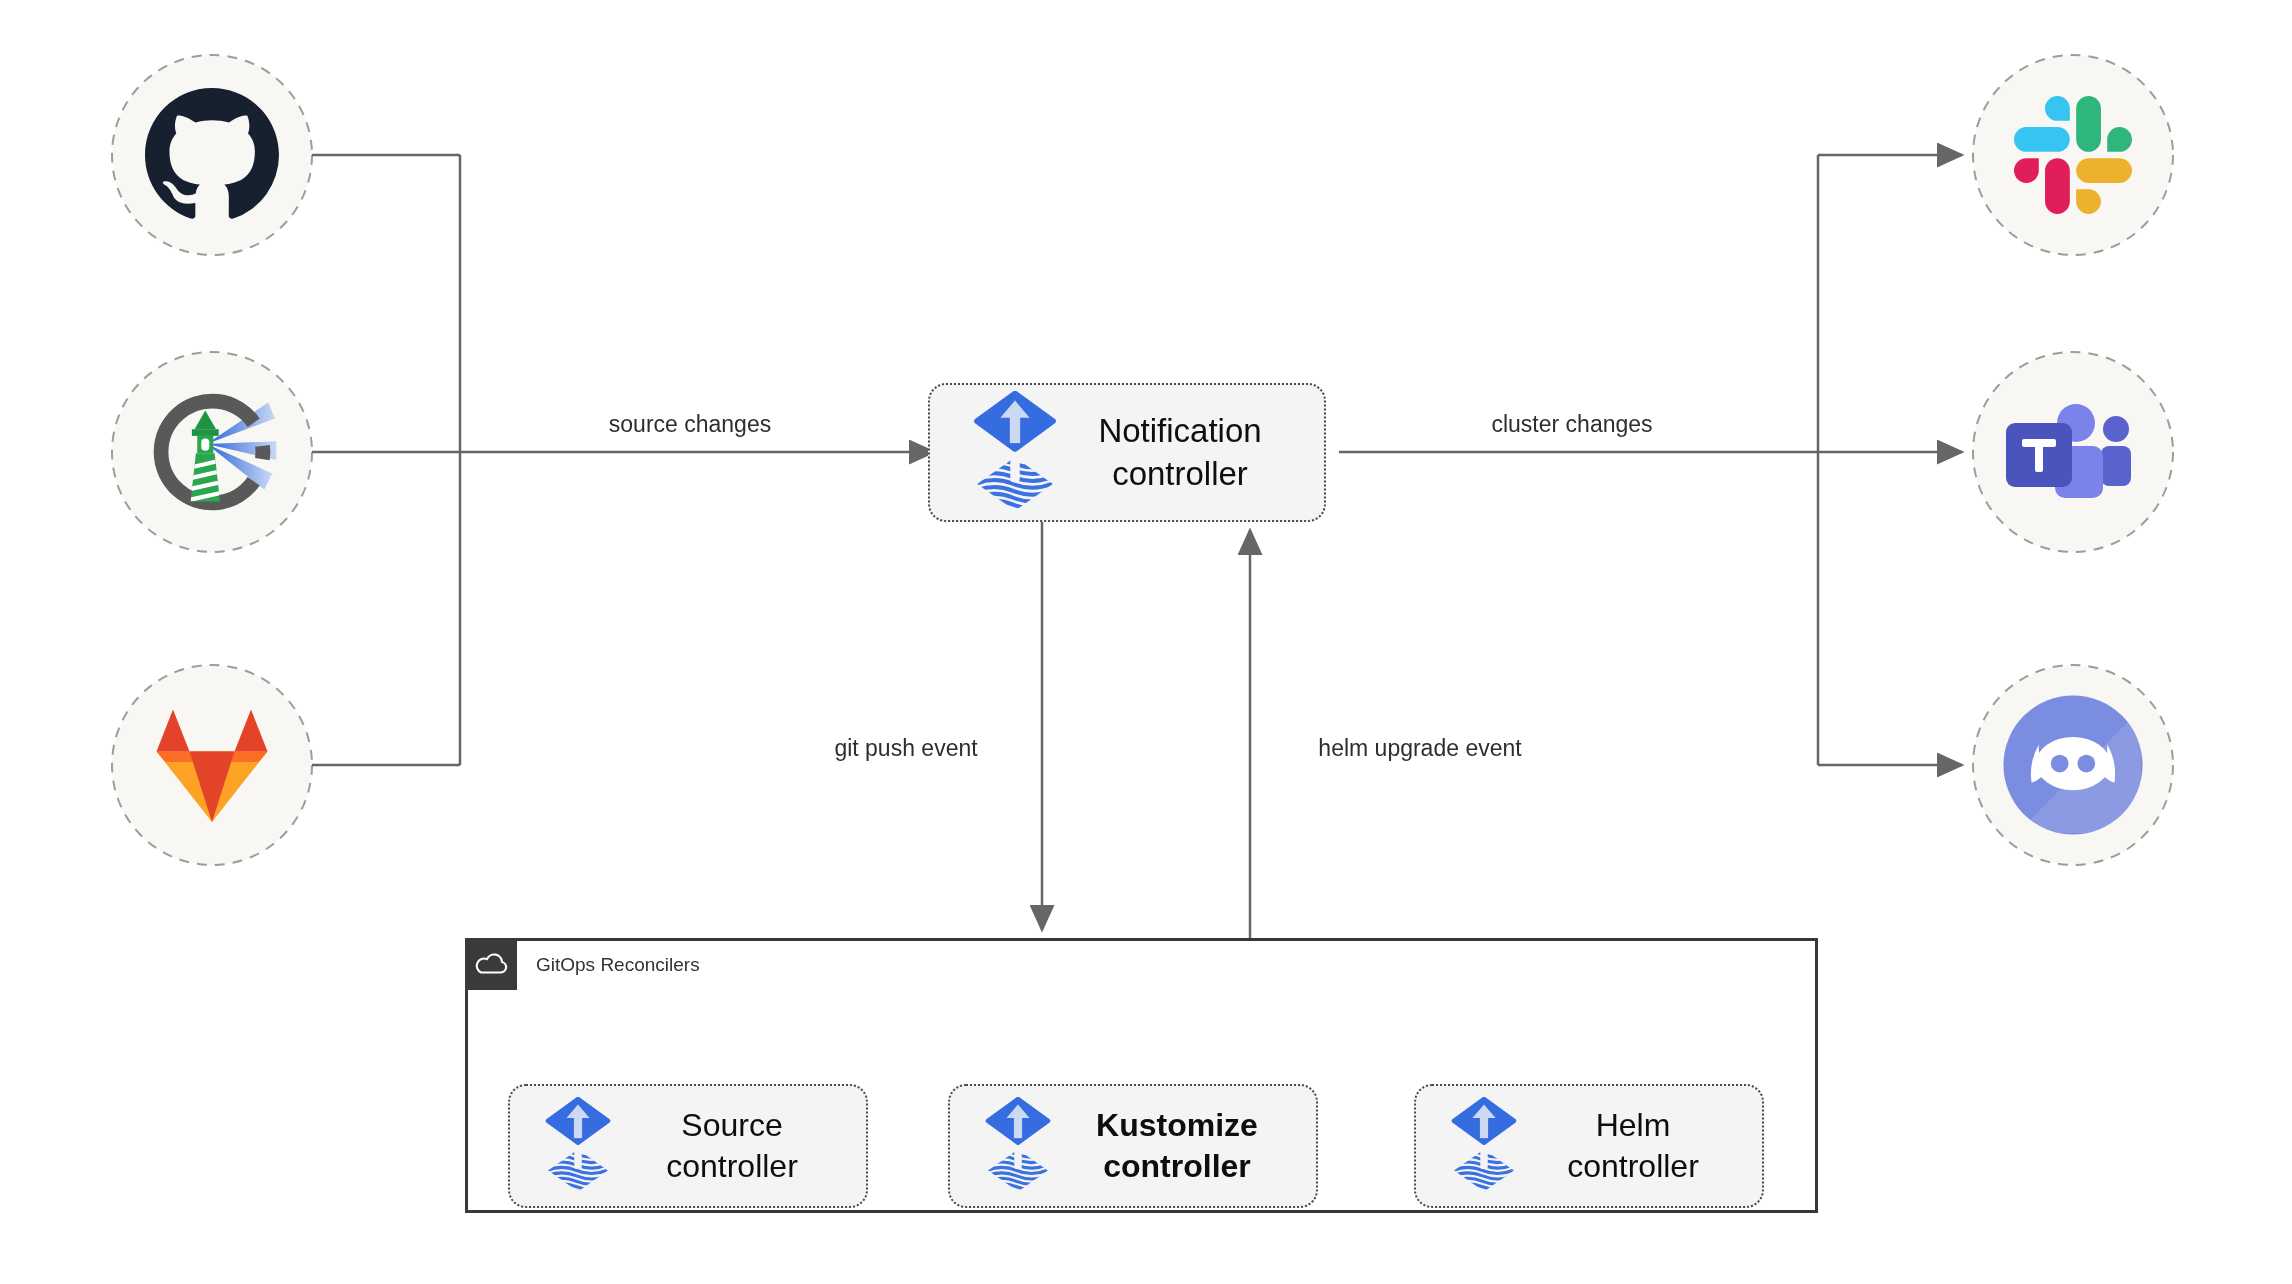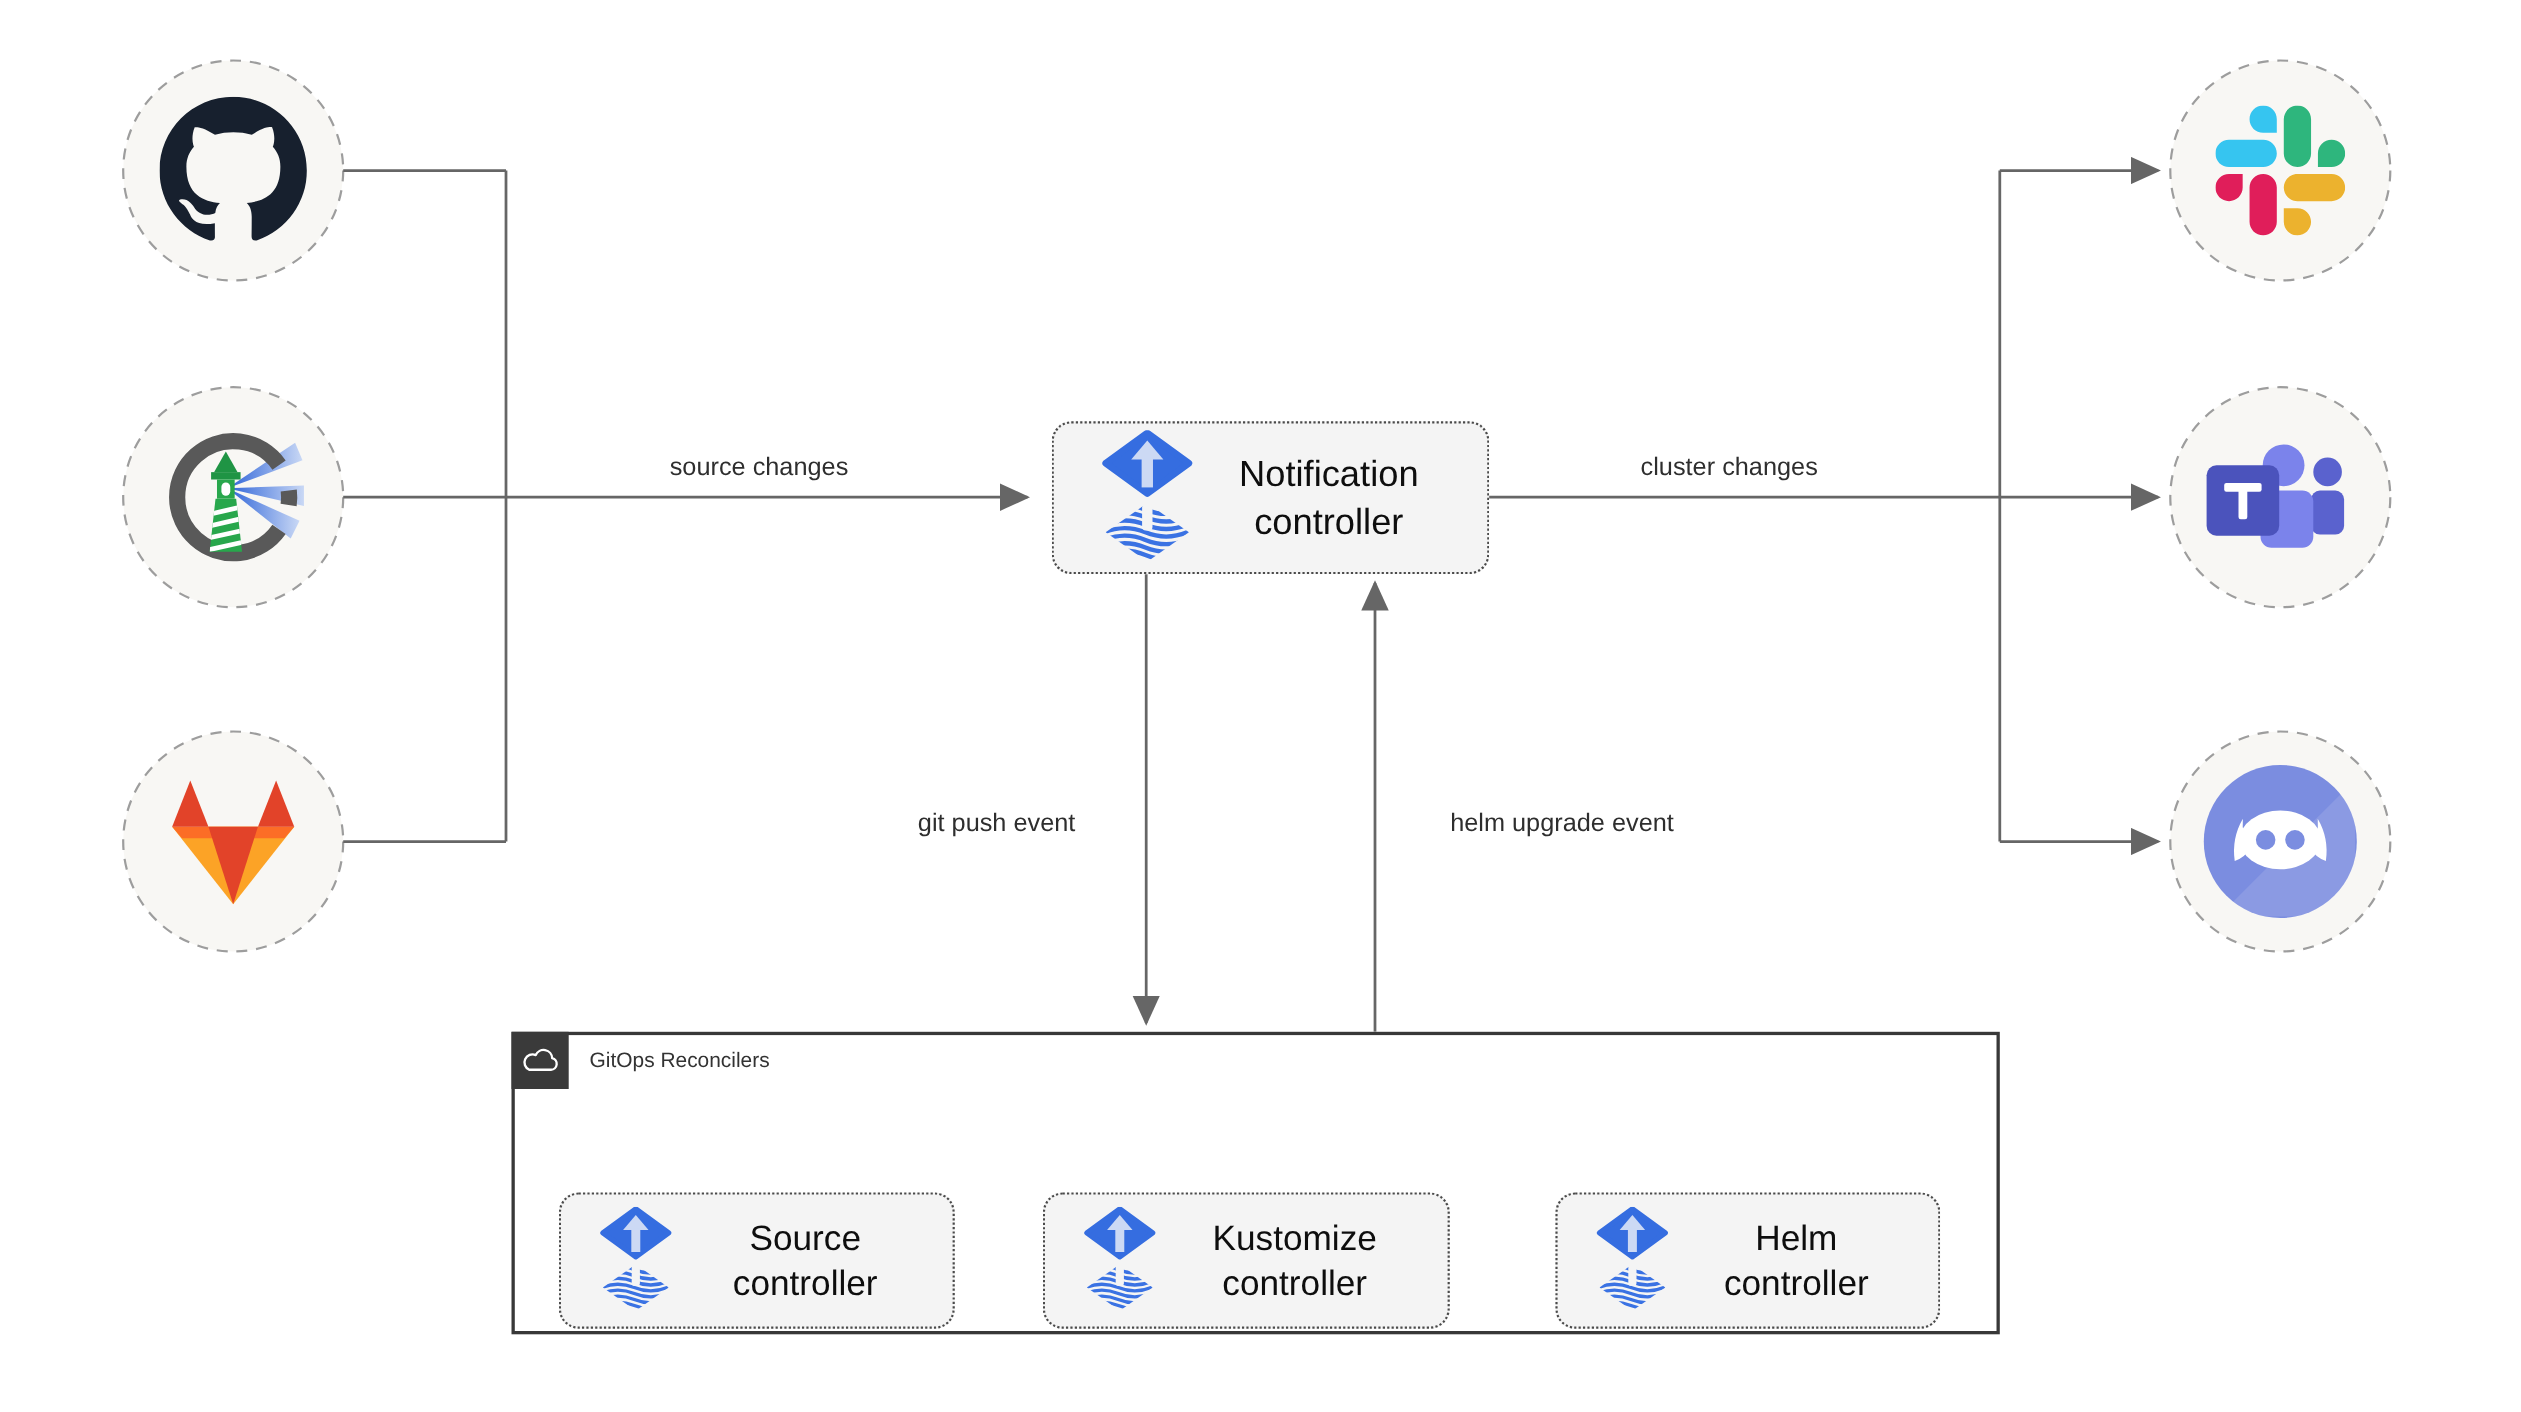--- a/index.html
+++ b/index.html
@@ -16,28 +16,28 @@
   .ctrl-box{
     position:absolute;z-index:3;box-sizing:border-box;
     background:#f4f4f4;border:2.5px dotted #4a4a4a;border-radius:18px;
     display:flex;align-items:center;
   }
   .ctrl-box .flux-wrap{flex:0 0 auto;line-height:0;}
   .ctrl-box .box-label{
     flex:1 1 auto;text-align:center;color:#0e0e0e;
     white-space:pre-line;line-height:1.28;
   }
-  .notif{left:956px;top:383px;width:398px;height:139px;padding:0 22px 0 42px;}
+  .notif{left:928px;top:383px;width:398px;height:139px;padding:0 22px 0 42px;}
   .notif .box-label{font-size:33px;}
   .notif svg{width:86px;height:124px;}
   .recon-item{top:1084px;height:124px;padding:0 14px 0 34px;}
   .recon-item .box-label{font-size:32px;}
   .recon-item svg{width:68px;height:98px;}
   .src-box{left:508px;width:360px;}
-  .kus-box{left:948px;width:370px;}
+  .kus-box{left:948px;width:370px;font-weight:bold;}
   .helm-box{left:1414px;width:350px;}
   .recon-group{
     position:absolute;z-index:2;box-sizing:border-box;
     left:465px;top:938px;width:1353px;height:275px;
     border:3px solid #383838;background:#ffffff;
   }
   .recon-header-sq{
     position:absolute;z-index:3;left:465px;top:938px;width:52px;height:52px;
     background:#3a3a3a;display:flex;align-items:center;justify-content:center;
   }

